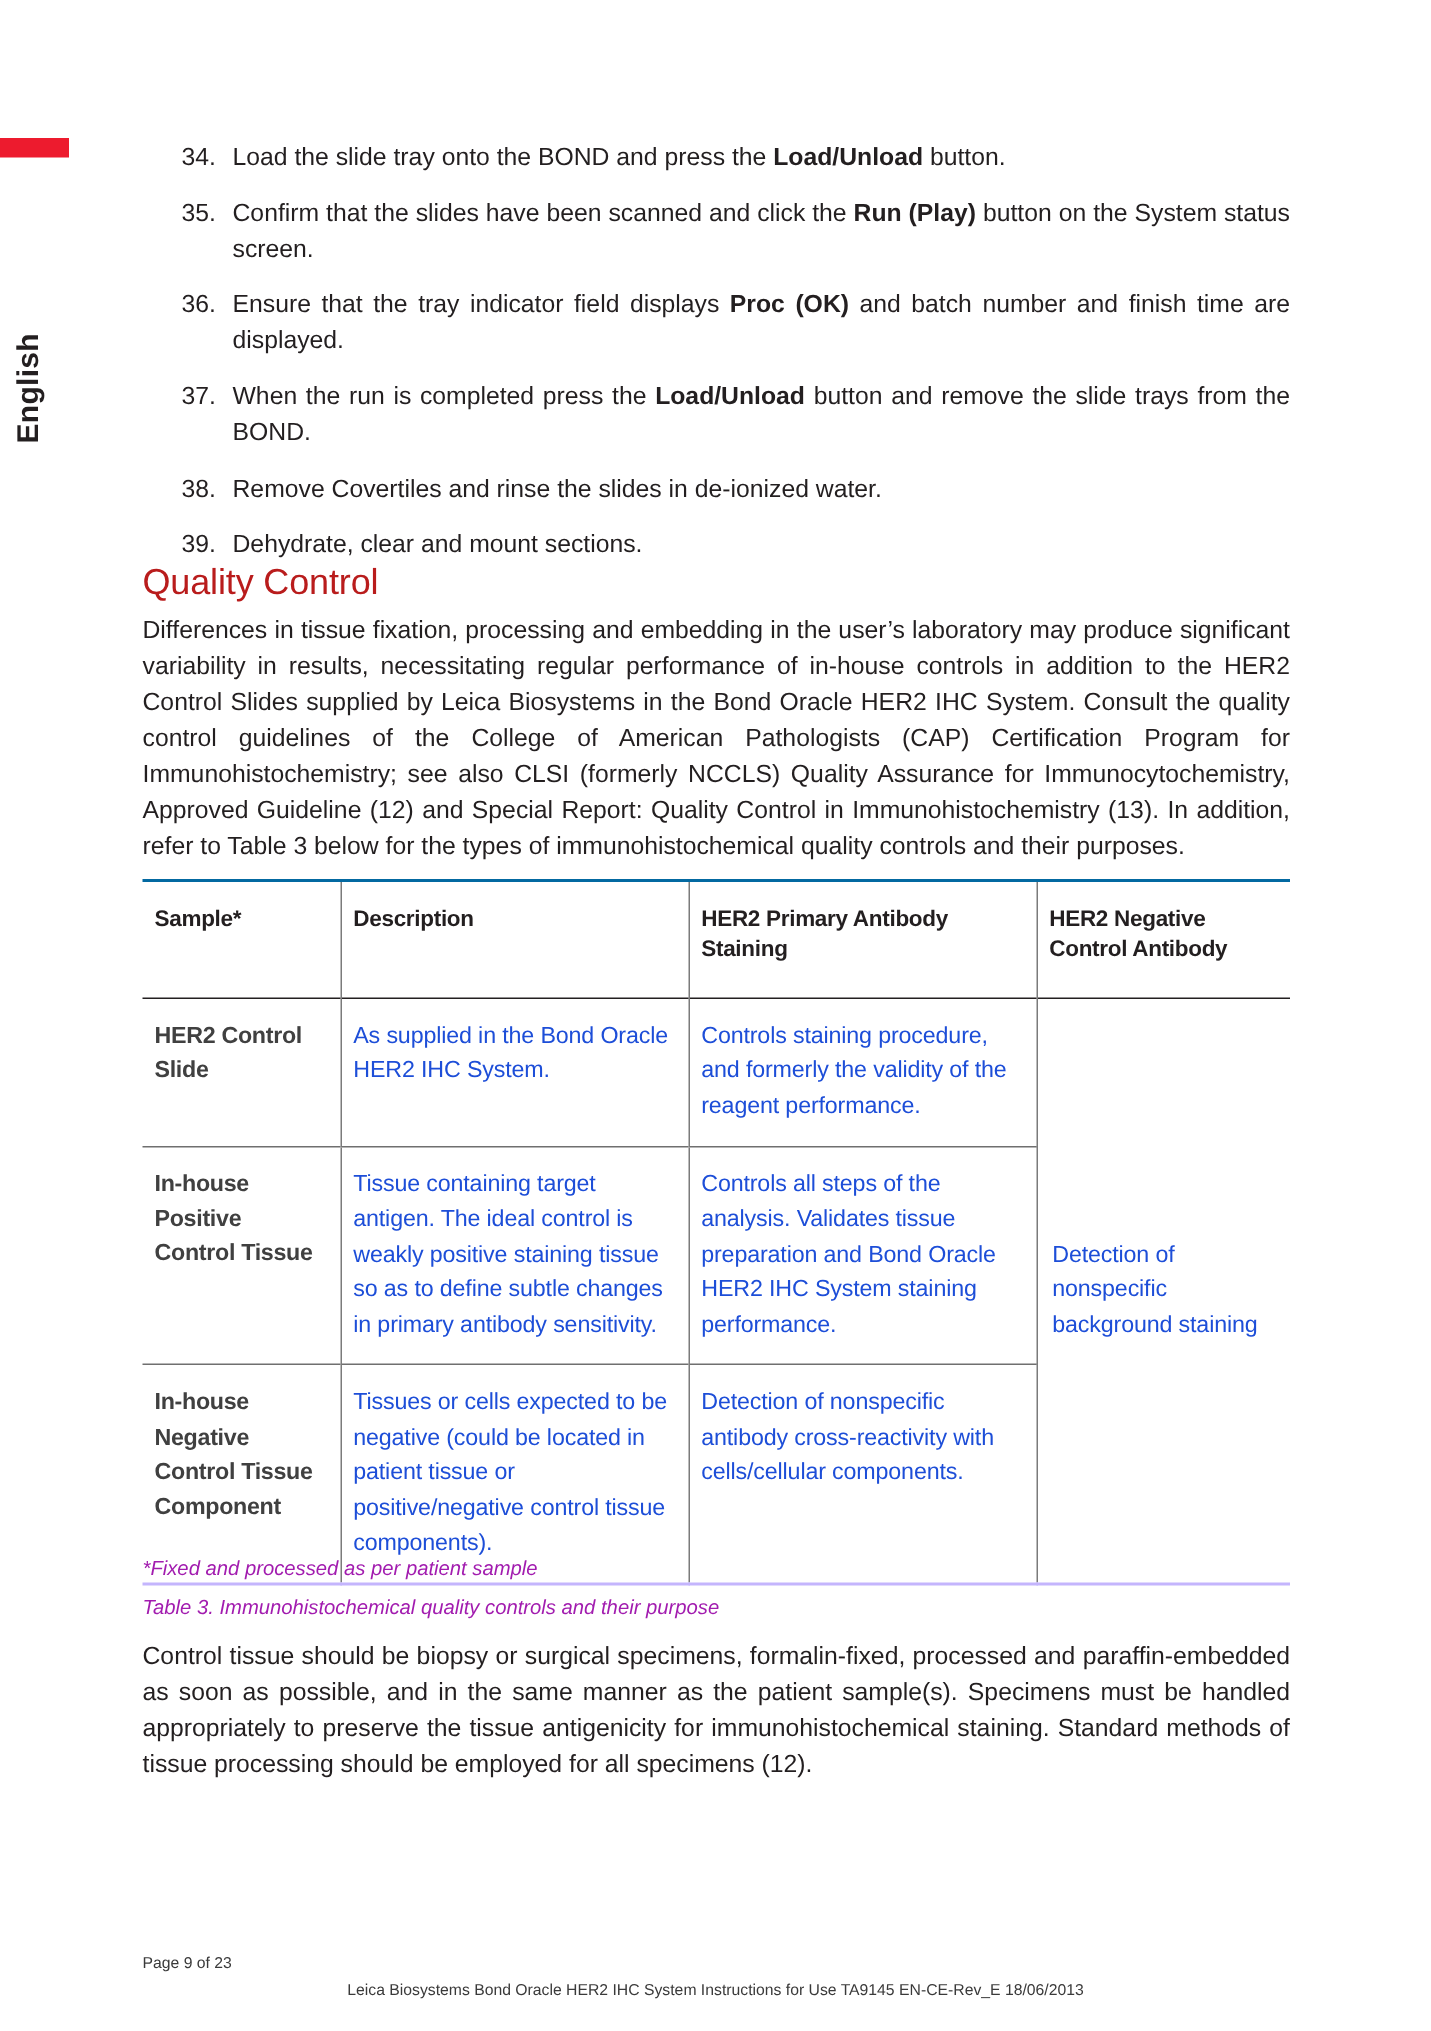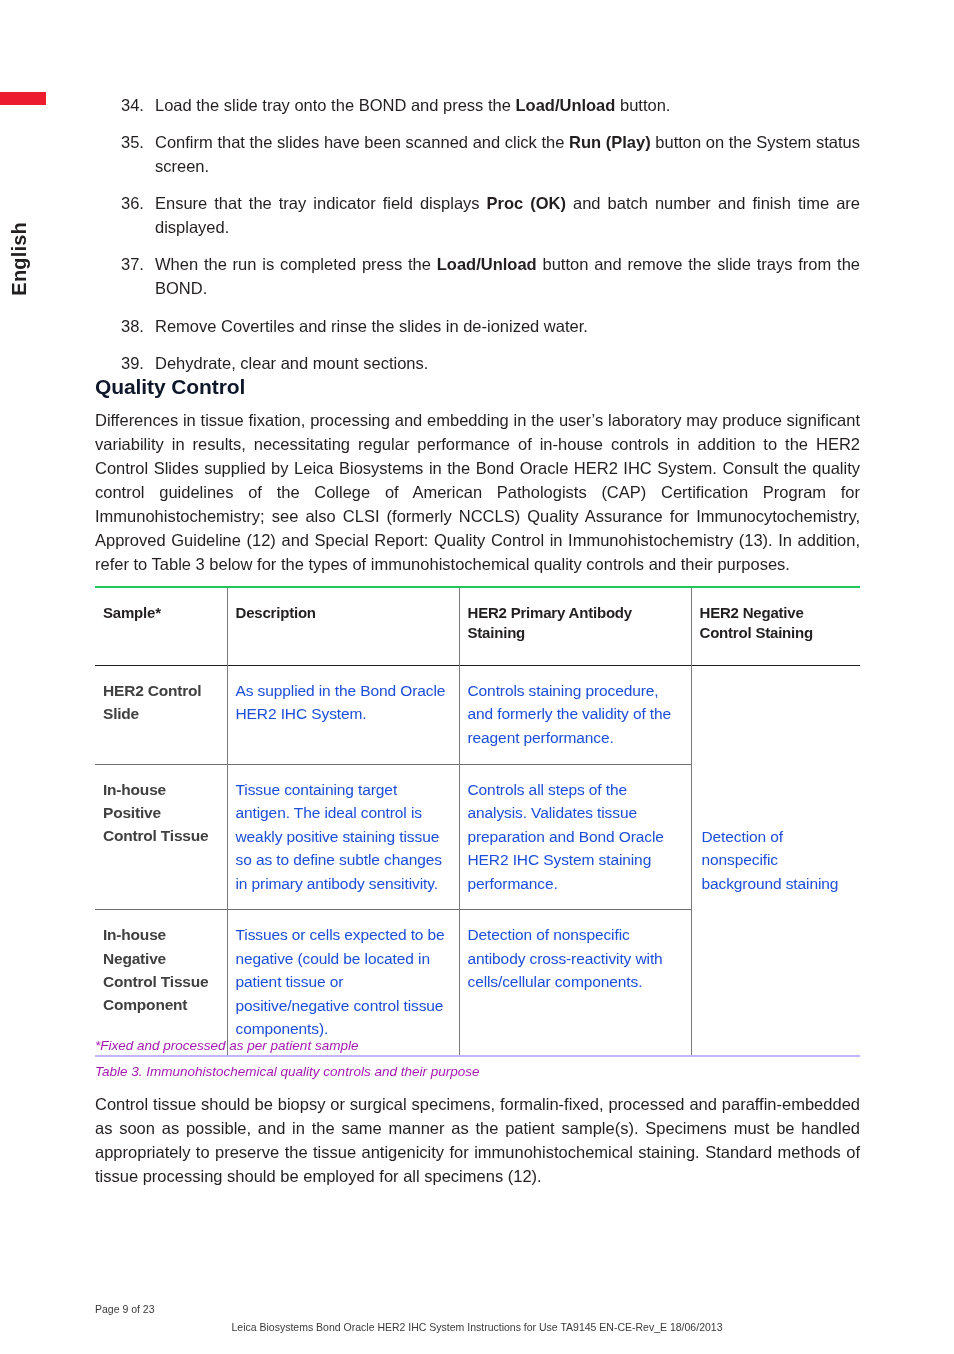--- a/index.html
+++ b/index.html
@@ -83,24 +83,24 @@
     font-size: 16.5px;
   }
   ol.steps li b { font-weight: bold; }
 
   
   h2.section-title {
     position: absolute;
     top: 375px;
     left: 0;
     margin: 0;
-    font-size: 21px;
-    font-weight: bold;
+    font-size: 24px;
+    font-weight: normal;
     letter-spacing: -0.1px;
-    color: #0f172a;
+    color: #b91c1c;
   }
 
   
   p.intro {
     position: absolute;
     top: 408px;
     left: 0;
     width: 765px;
     margin: 0;
     font-size: 16.5px;
@@ -135,21 +135,21 @@
   table.qc thead th {
     font-family: "Liberation Sans Narrow", "Liberation Sans", sans-serif;
     font-size: 15px;
     font-weight: bold;
     line-height: 1.33;
     text-align: left;
     letter-spacing: -0.2px;
     padding-top: 15px;
     padding-bottom: 22px;
   }
-  table.qc thead tr { border-top: 2px solid #22c55e; border-bottom: 1px solid #231f20; }
+  table.qc thead tr { border-top: 2px solid #0369a1; border-bottom: 1px solid #231f20; }
 
   table.qc tbody td {
     font-family: "Liberation Sans Narrow", "Liberation Sans", sans-serif;
     font-size: 15.5px;
     line-height: 1.52;
     color: #1d4ed8;
     letter-spacing: -0.1px;
   }
   table.qc tbody td.rowhead {
     font-weight: bold;
@@ -236,21 +236,21 @@
       <col class="c1">
         <col class="c2">
         <col class="c3">
         <col class="c4">
     </colgroup>
     <thead>
       <tr>
         <th>Sample*</th>
         <th>Description</th>
         <th>HER2 Primary Antibody Staining</th>
-        <th>HER2 Negative Control Staining</th>
+        <th>HER2 Negative Control Antibody</th>
       </tr>
     </thead>
     <tbody>
       <tr>
         <td class="rowhead">HER2 Control Slide</td>
         <td>As supplied in the Bond Oracle HER2 IHC System.</td>
         <td>Controls staining procedure, and formerly the validity of the reagent performance.</td>
         <td class="merged" rowspan="3">Detection of nonspecific background staining</td>
       </tr>
       <tr>

